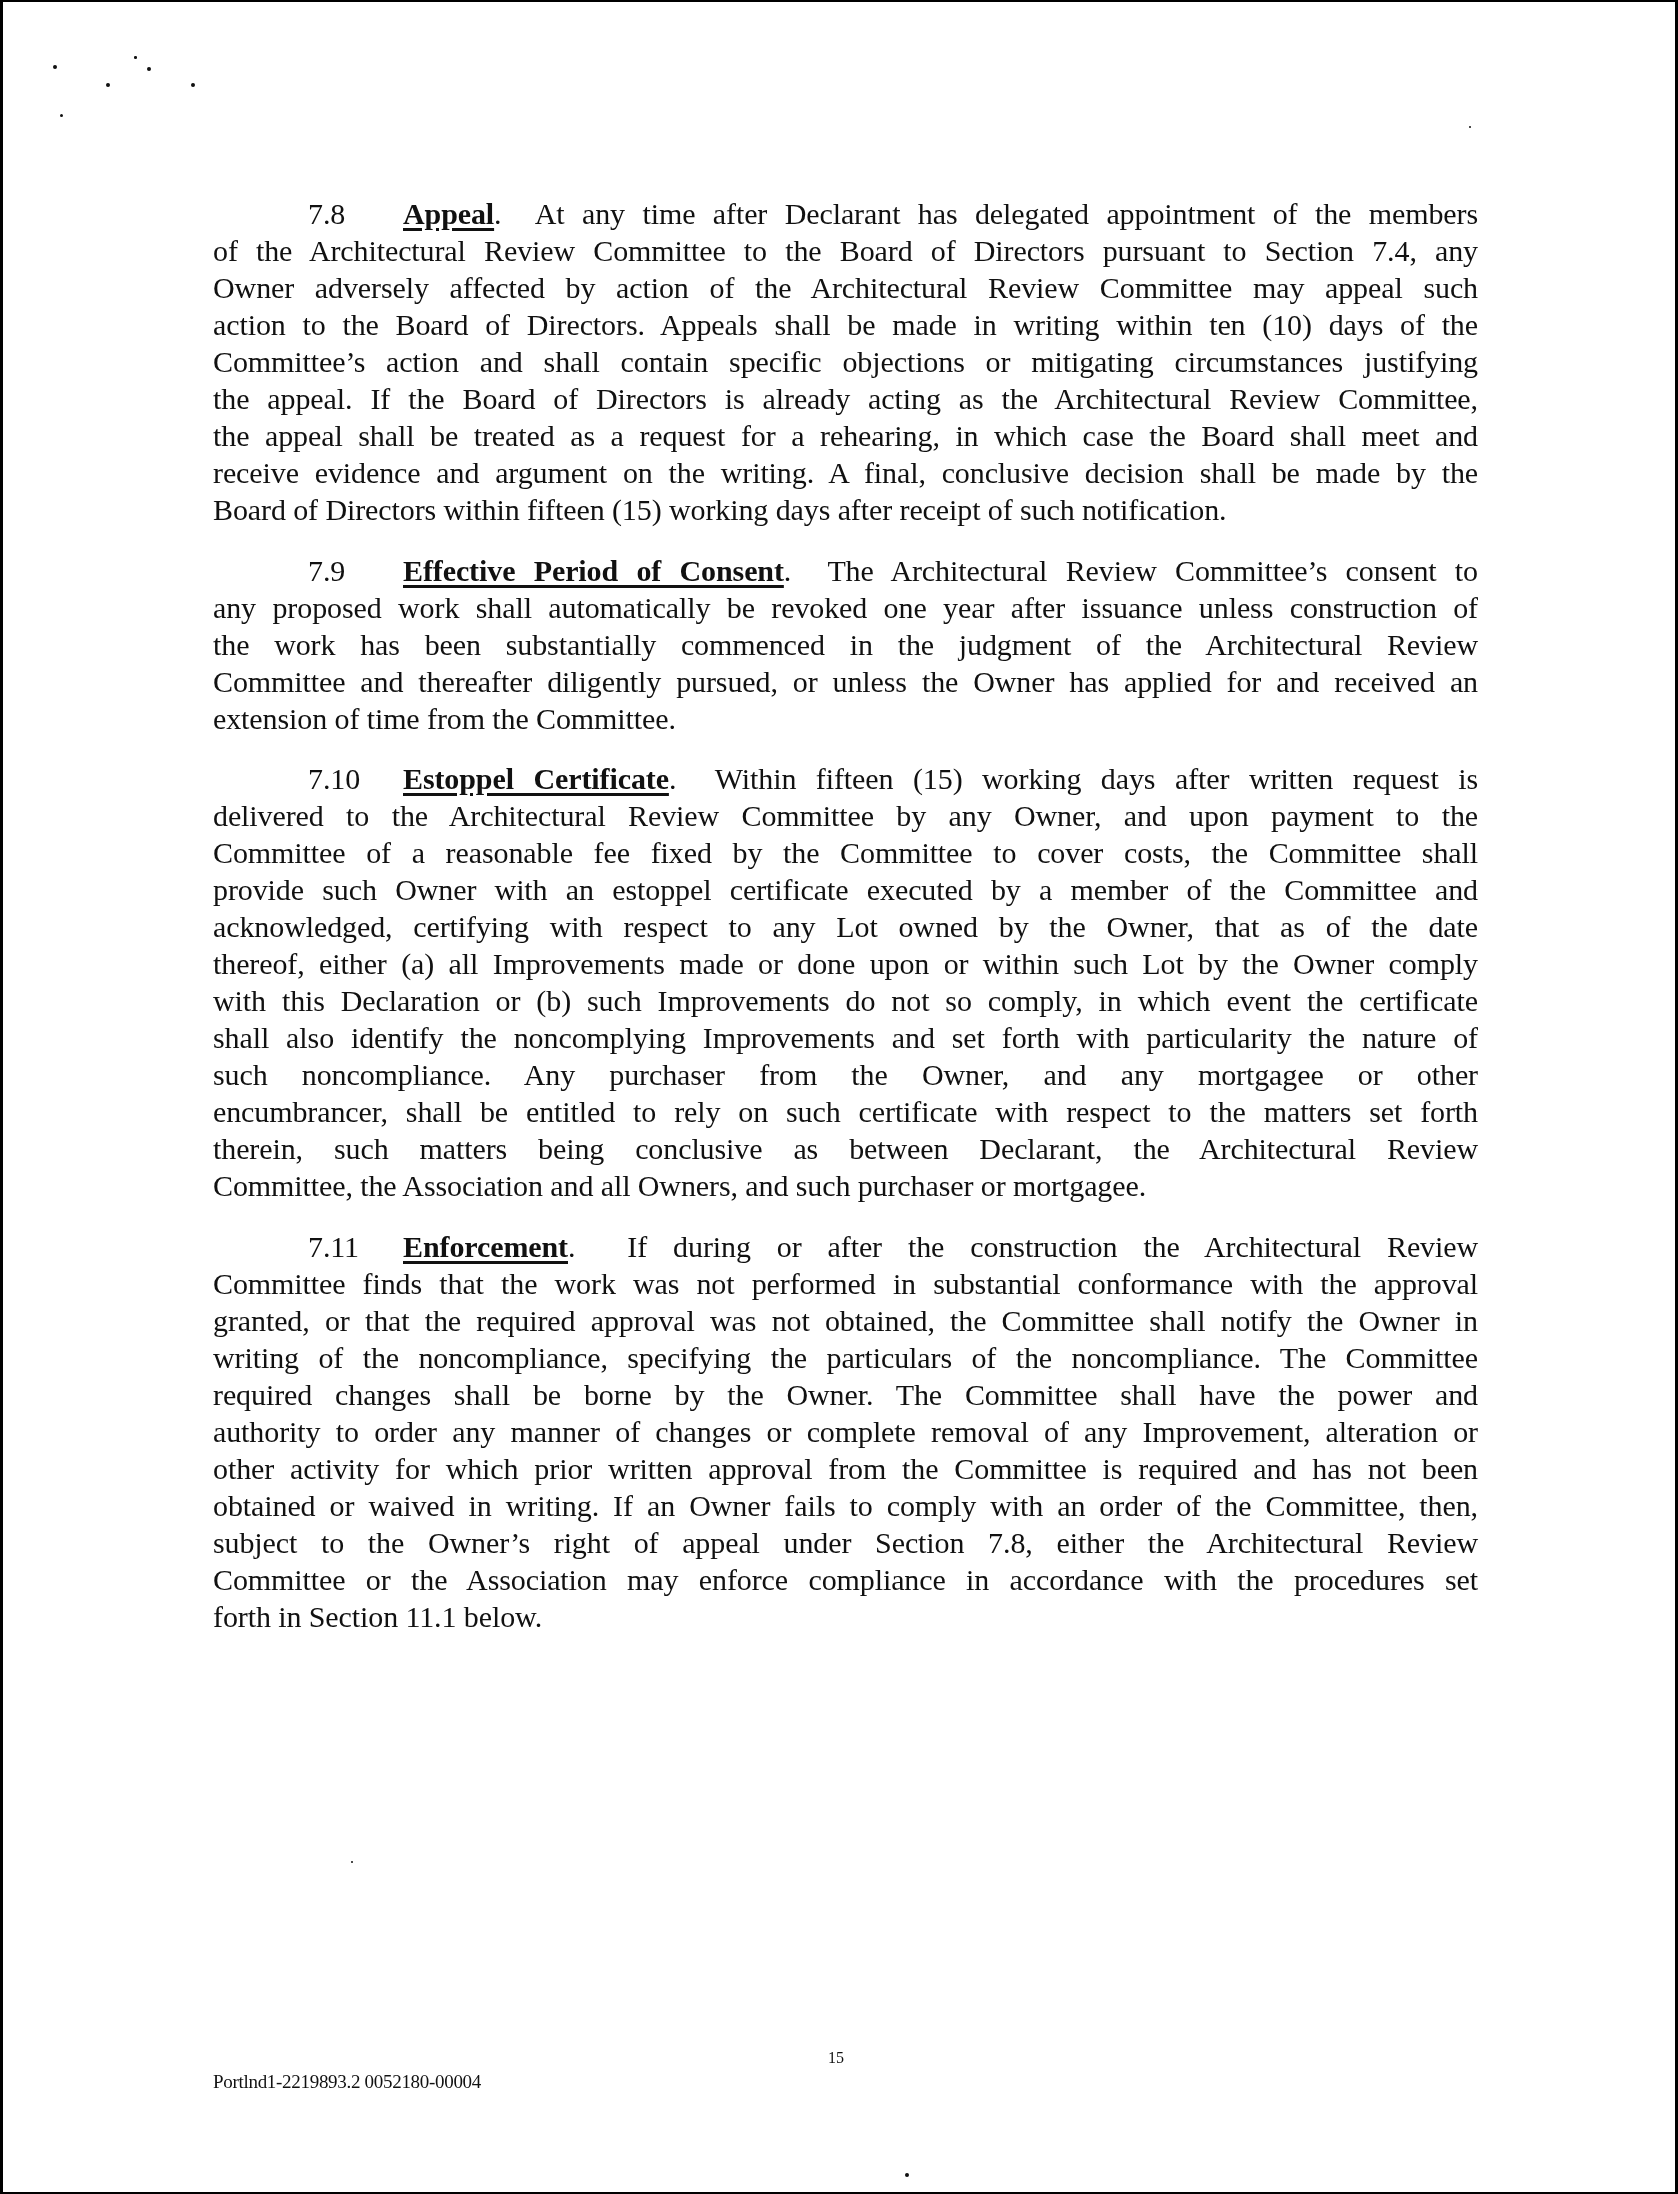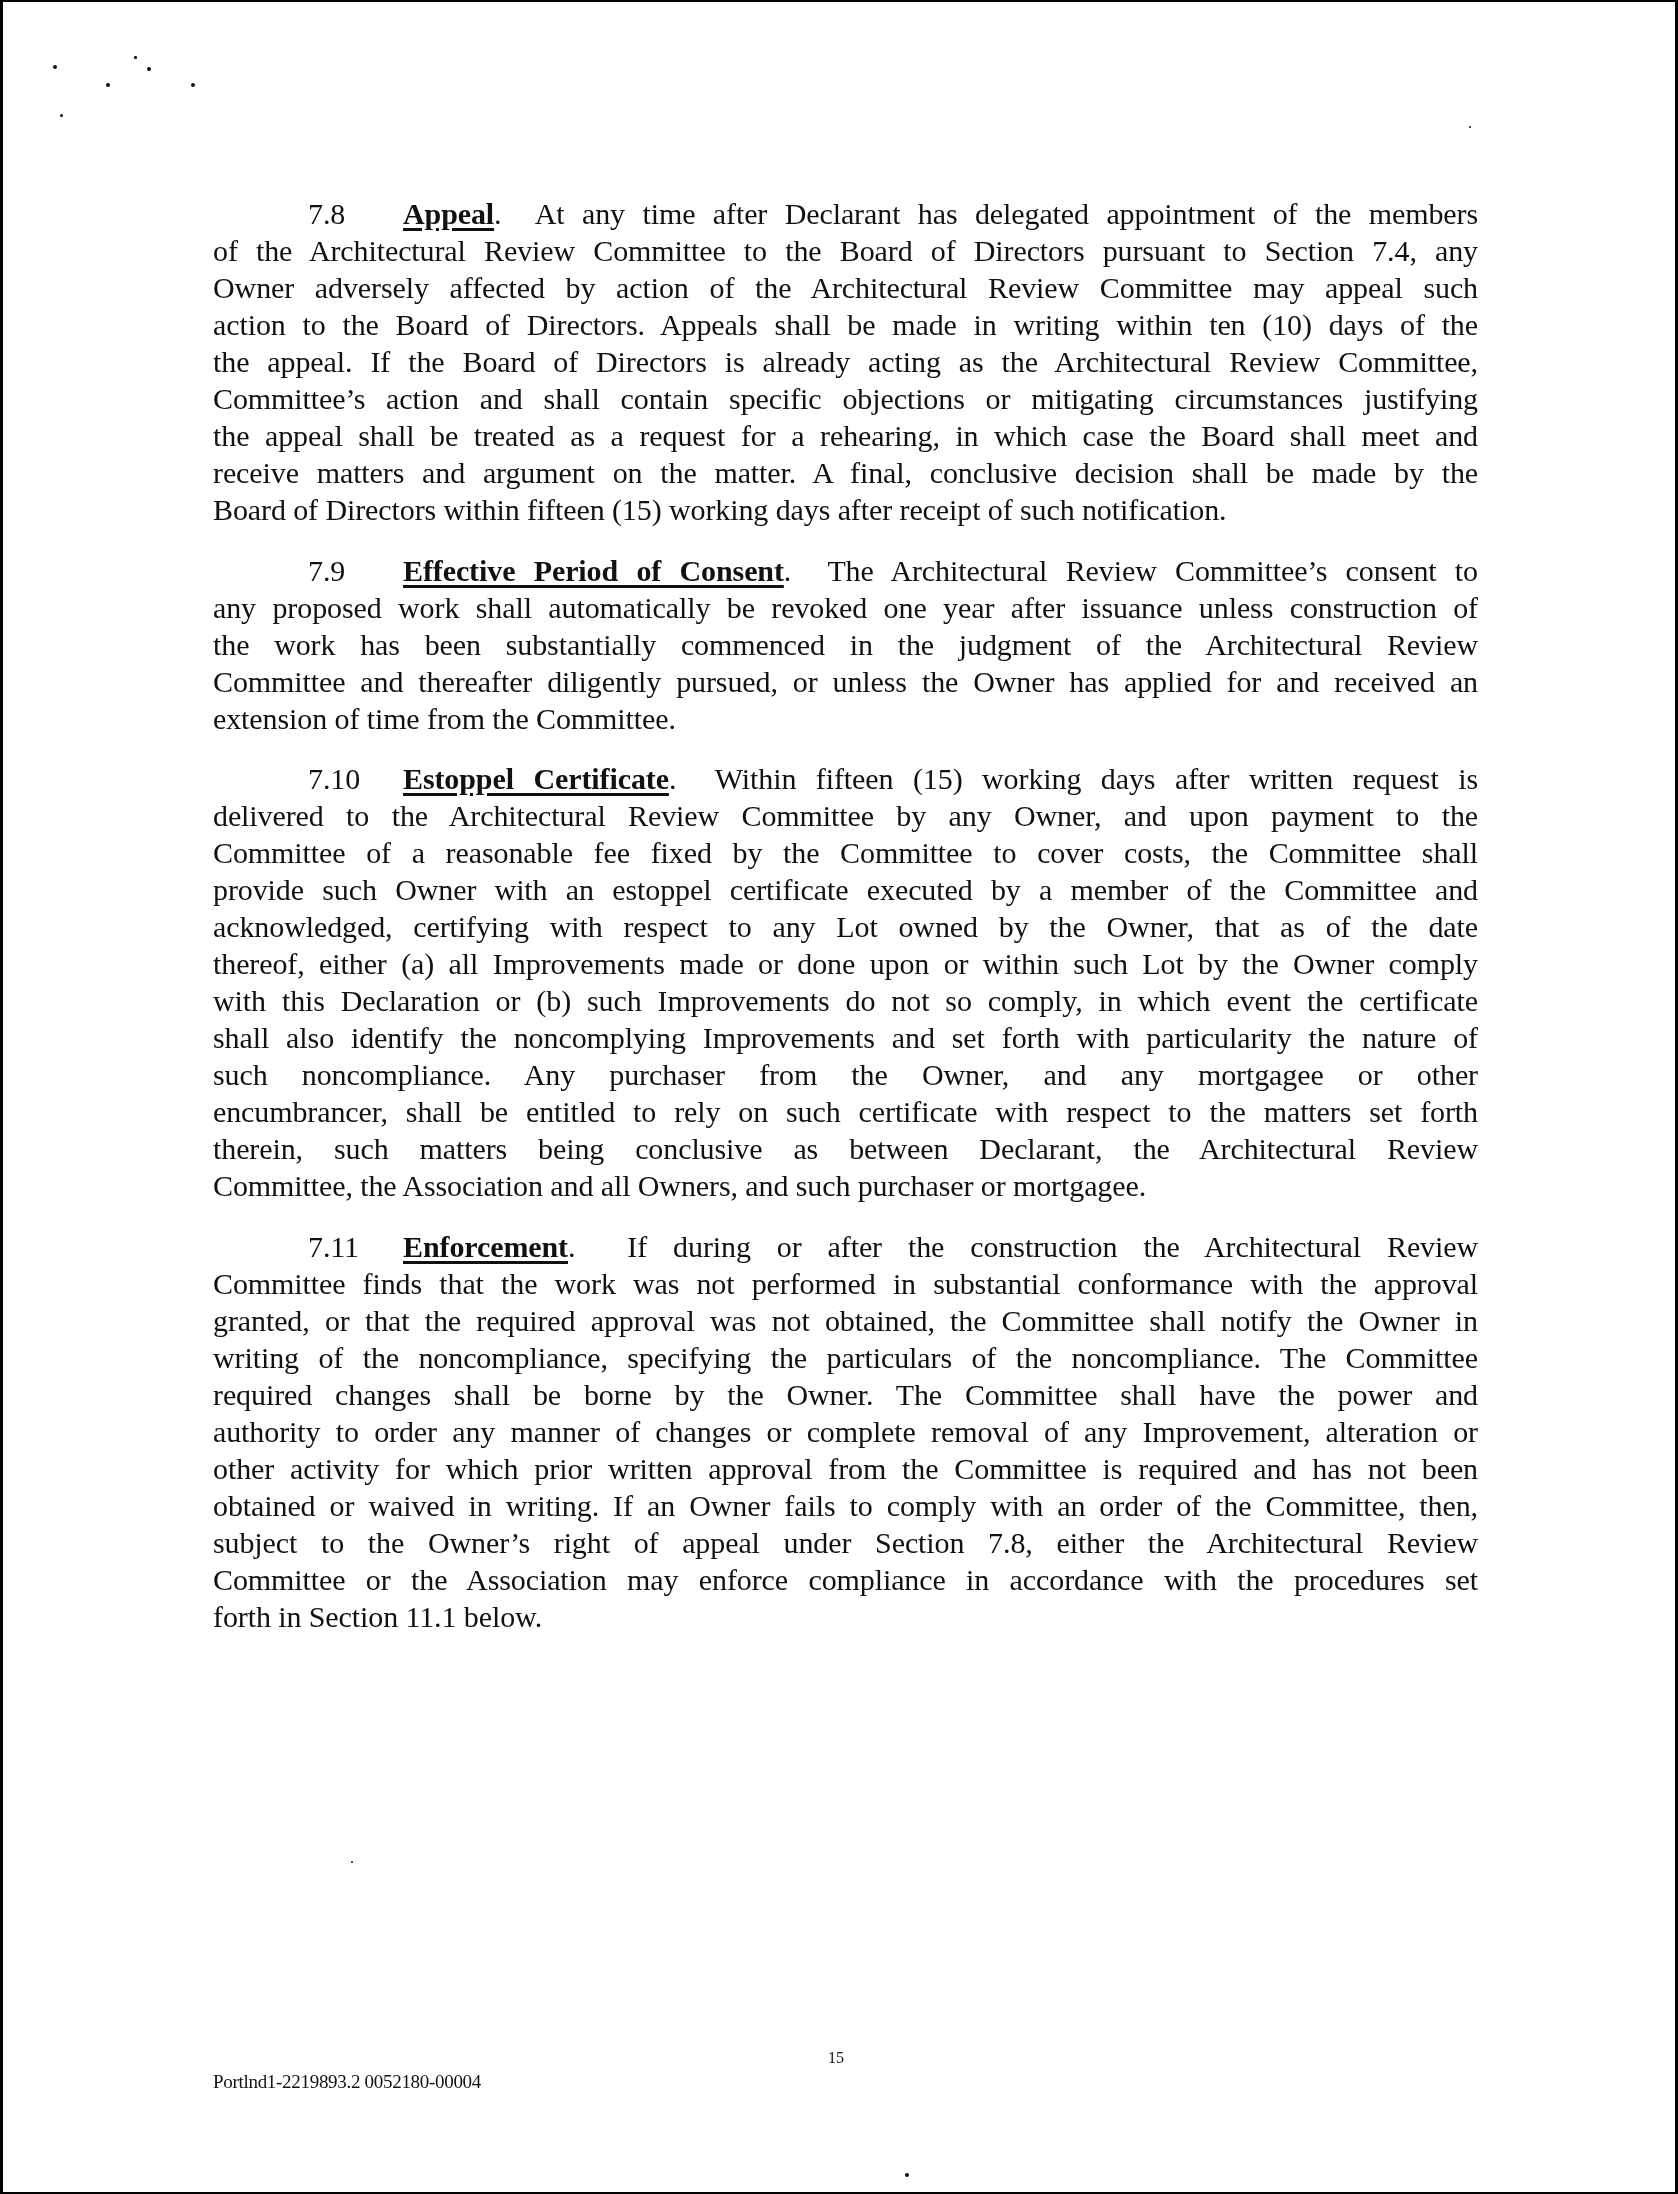--- a/index.html
+++ b/index.html
@@ -49,24 +49,24 @@
   <div class="speck" style="left:348px;top:1859px;width:2px;height:2px;"></div>
   <div class="speck" style="left:902px;top:2171px;"></div>
 
   <div class="body-text">
 
     <div class="para">
       <span class="line first"><span class="secnum">7.8</span><span class="heading">Appeal</span><span>.&nbsp; </span><span>At any time after Declarant has delegated appointment of the members</span></span>
       <span class="line">of the Architectural Review Committee to the Board of Directors pursuant to Section 7.4, any</span>
       <span class="line">Owner adversely affected by action of the Architectural Review Committee may appeal such</span>
       <span class="line">action to the Board of Directors. Appeals shall be made in writing within ten (10) days of the</span>
+      <span class="line">Committee’s action and shall contain specific objections or mitigating circumstances justifying</span>
       <span class="line">the appeal. If the Board of Directors is already acting as the Architectural Review Committee,</span>
-      <span class="line">Committee’s action and shall contain specific objections or mitigating circumstances justifying</span>
       <span class="line">the appeal shall be treated as a request for a rehearing, in which case the Board shall meet and</span>
-      <span class="line">receive matters and argument on the matter. A final, conclusive decision shall be made by the</span>
+      <span class="line">receive evidence and argument on the writing. A final, conclusive decision shall be made by the</span>
       <span class="line last">Board of Directors within fifteen (15) working days after receipt of such notification.</span>
     </div>
 
     <div class="para">
       <span class="line first"><span class="secnum">7.9</span><span class="heading">Effective Period of Consent</span><span>.&nbsp; </span><span>The Architectural Review Committee’s consent to</span></span>
       <span class="line">any proposed work shall automatically be revoked one year after issuance unless construction of</span>
       <span class="line">the work has been substantially commenced in the judgment of the Architectural Review</span>
       <span class="line">Committee and thereafter diligently pursued, or unless the Owner has applied for and received an</span>
       <span class="line last">extension of time from the Committee.</span>
     </div>

